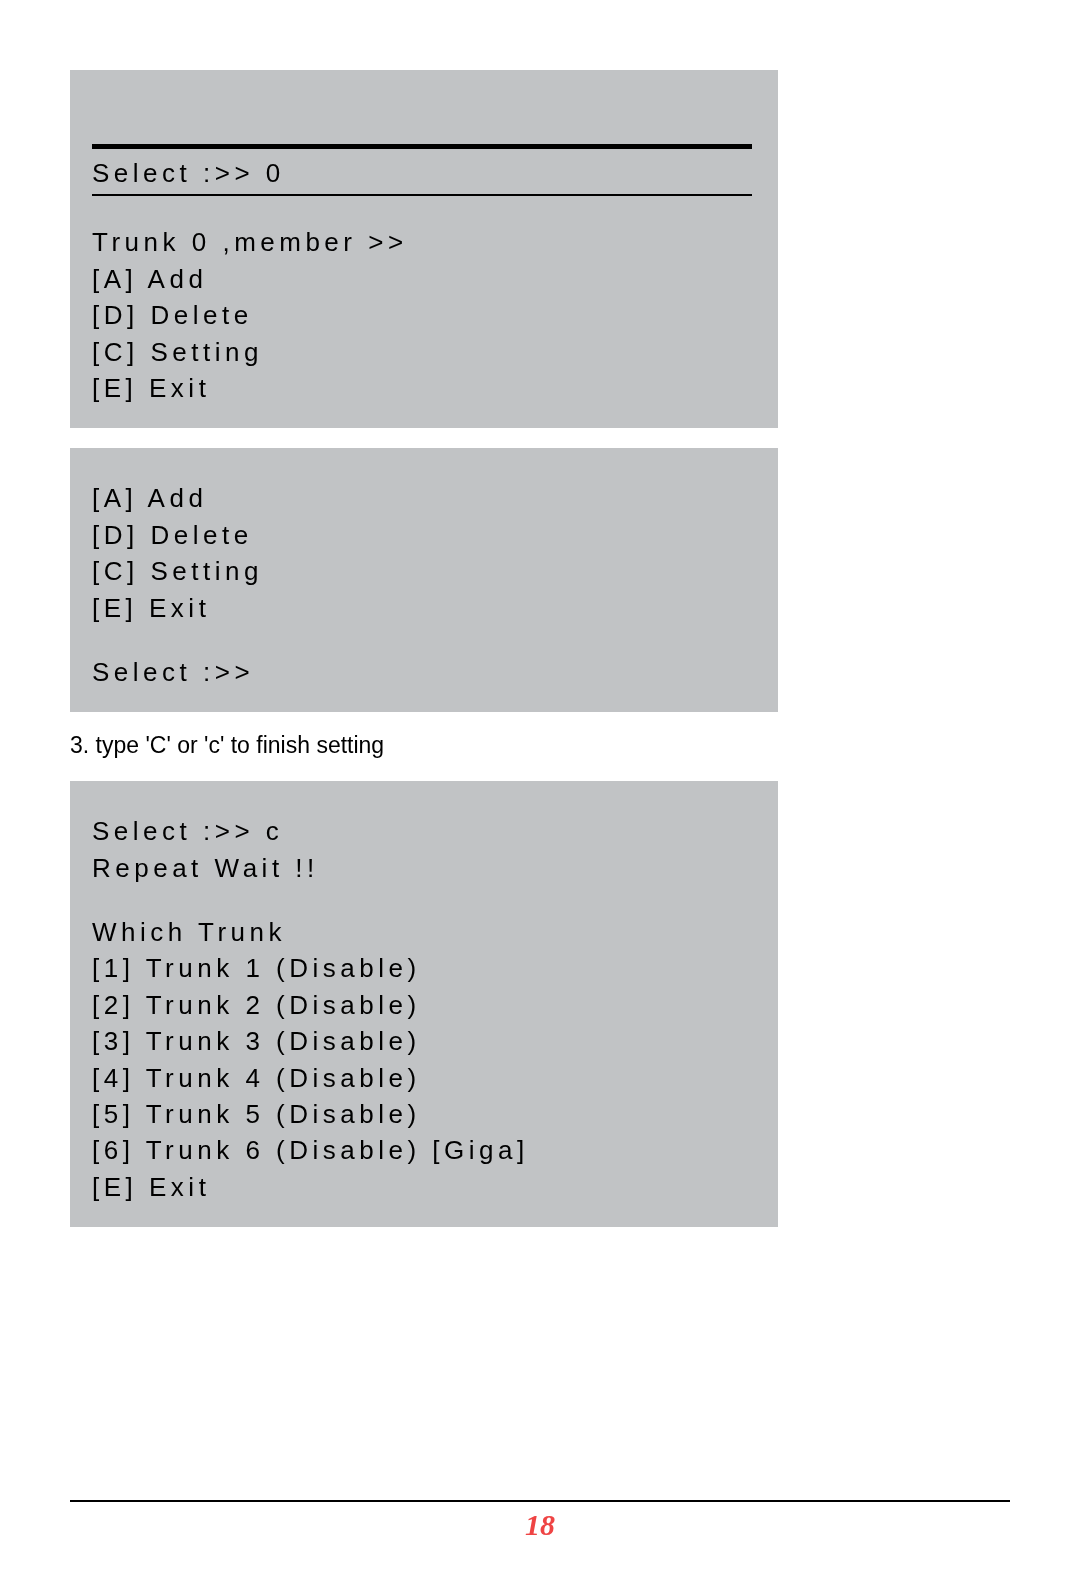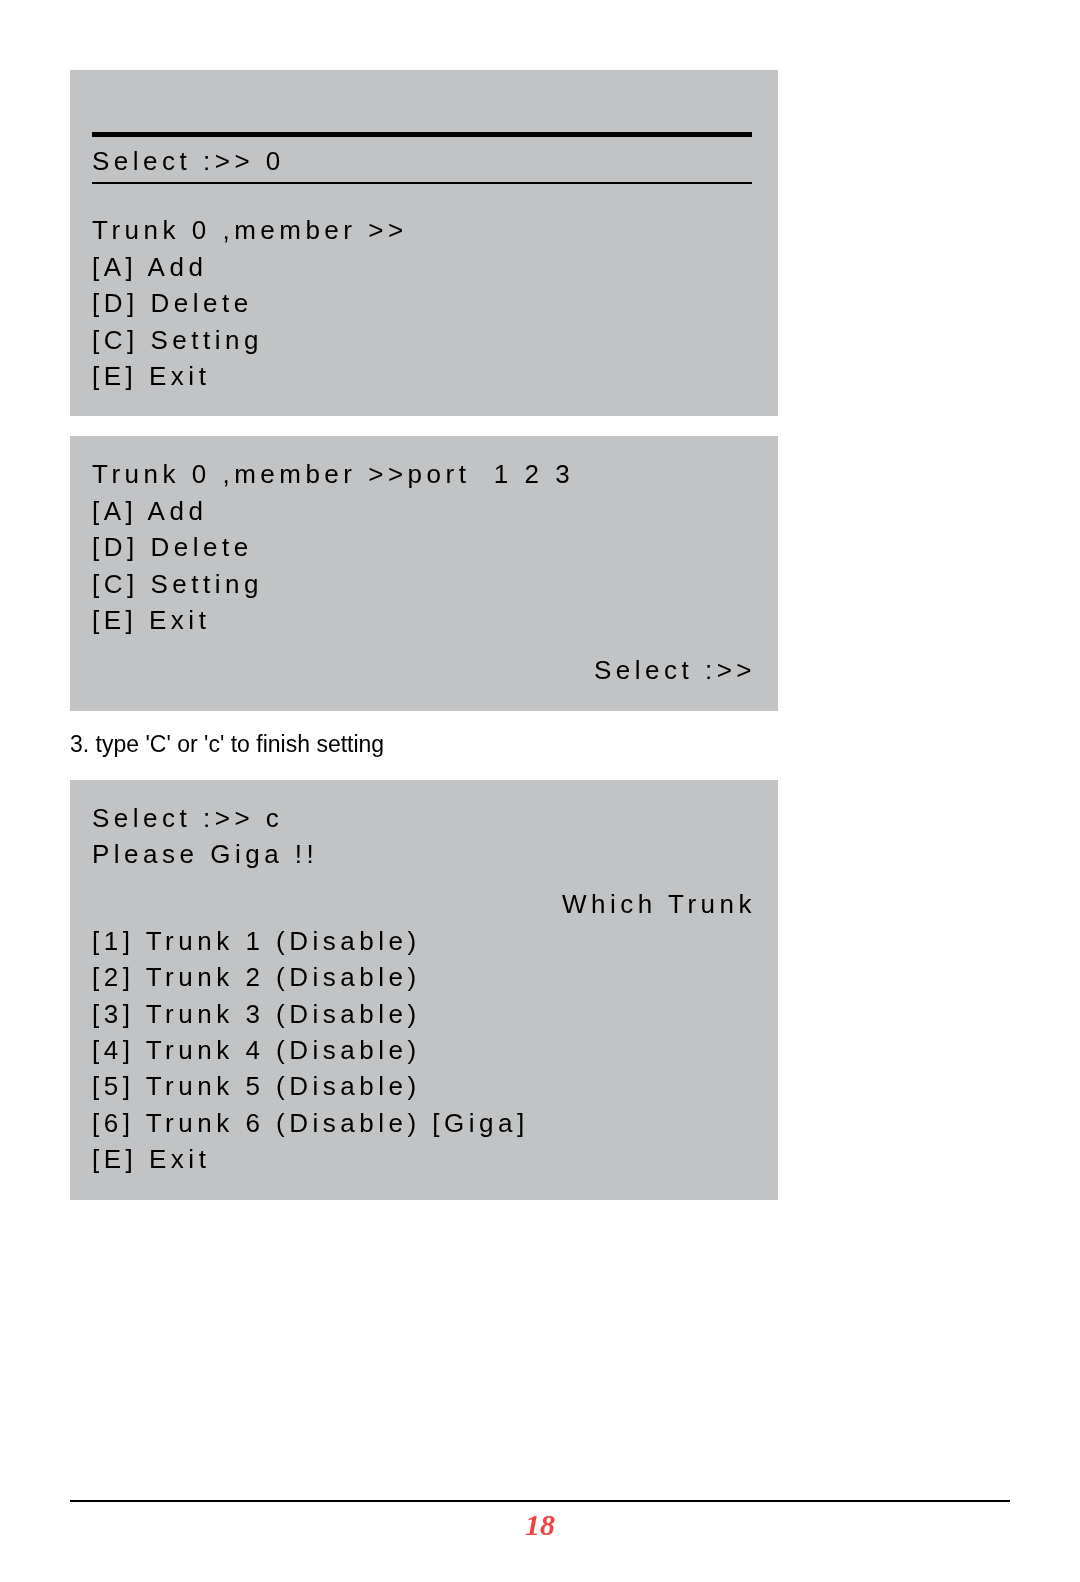--- a/index.html
+++ b/index.html
@@ -17,36 +17,35 @@
     width: 100%;
     height: 100%;
     display: flex;
     flex-direction: column;
   }
   .content {
     flex: 1;
   }
   .terminal-box {
     background: #c1c3c5;
-    padding: 20px 22px 22px 22px;
+    padding: 32px 22px 22px 22px;
     margin-bottom: 20px;
     width: 708px;
     box-sizing: border-box;
   }
   .term-line {
     font-family: Arial, Helvetica, sans-serif;
     font-size: 26px;
     letter-spacing: 4.5px;
     color: #000;
     line-height: 1.4;
     white-space: pre;
   }
   .term-line.spaced {
-    margin-top: 14px;
-    text-align: right;
+    margin-top: 28px;
   }
   .hr-thick {
     border: 0;
     border-top: 5px solid #000;
     margin: 42px 0 6px 0;
     width: 660px;
   }
   .hr-thin {
     border: 0;
     border-top: 2px solid #000;
@@ -95,33 +94,32 @@
       <hr class="hr-thin">
       <div class="term-line">Trunk 0 ,member &gt;&gt;</div>
       <div class="term-line">[A] Add</div>
       <div class="term-line">[D] Delete</div>
       <div class="term-line">[C] Setting</div>
       <div class="term-line">[E] Exit</div>
     </div>
 
 
     <div class="terminal-box">
-      <div class="term-line">Trunk 0 ,member &gt;&gt;port  1 2 3</div>
       <div class="term-line">[A] Add</div>
       <div class="term-line">[D] Delete</div>
       <div class="term-line">[C] Setting</div>
       <div class="term-line">[E] Exit</div>
       <div class="term-line spaced">Select :&gt;&gt;</div>
     </div>
 
     <div class="step-reg">3. type 'C' or 'c' to finish setting</div>
 
     <div class="terminal-box">
       <div class="term-line">Select :&gt;&gt; c</div>
-      <div class="term-line">Please Giga !!</div>
+      <div class="term-line">Repeat Wait !!</div>
       <div class="term-line spaced">Which Trunk</div>
       <div class="term-line">[1] Trunk 1 (Disable)</div>
       <div class="term-line">[2] Trunk 2 (Disable)</div>
       <div class="term-line">[3] Trunk 3 (Disable)</div>
       <div class="term-line">[4] Trunk 4 (Disable)</div>
       <div class="term-line">[5] Trunk 5 (Disable)</div>
       <div class="term-line">[6] Trunk 6 (Disable) [Giga]</div>
       <div class="term-line">[E] Exit</div>
     </div>
 

